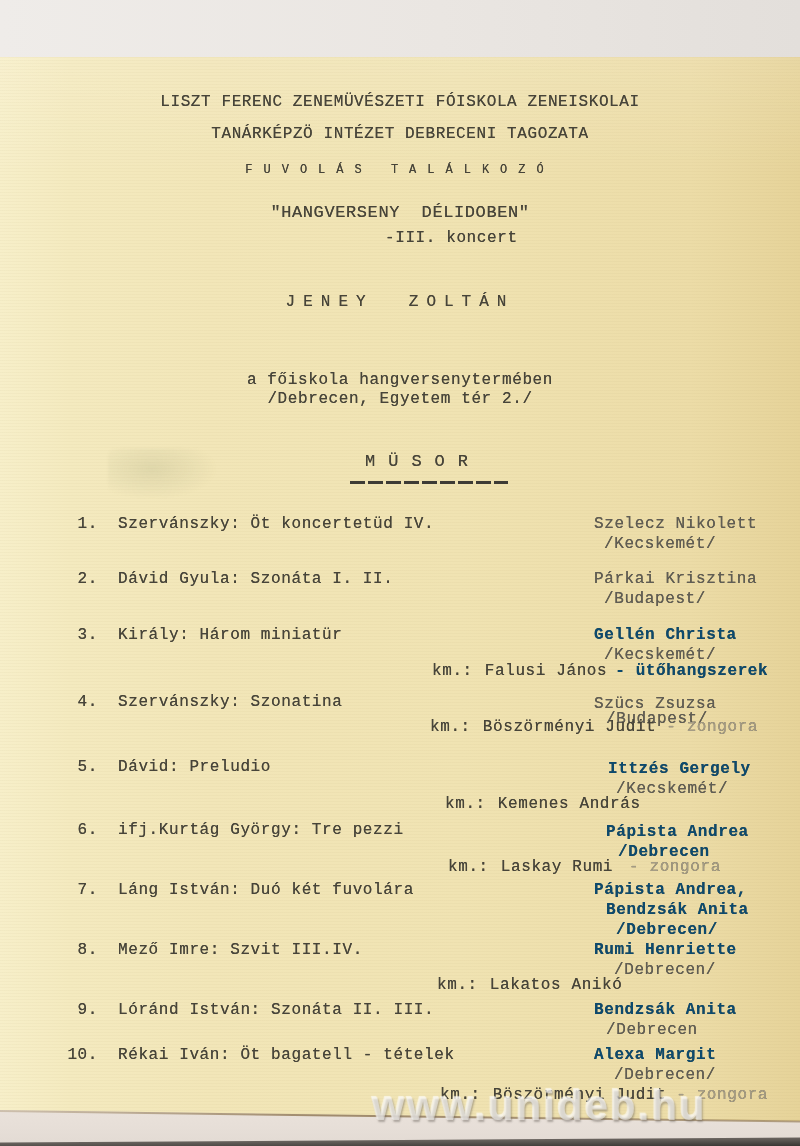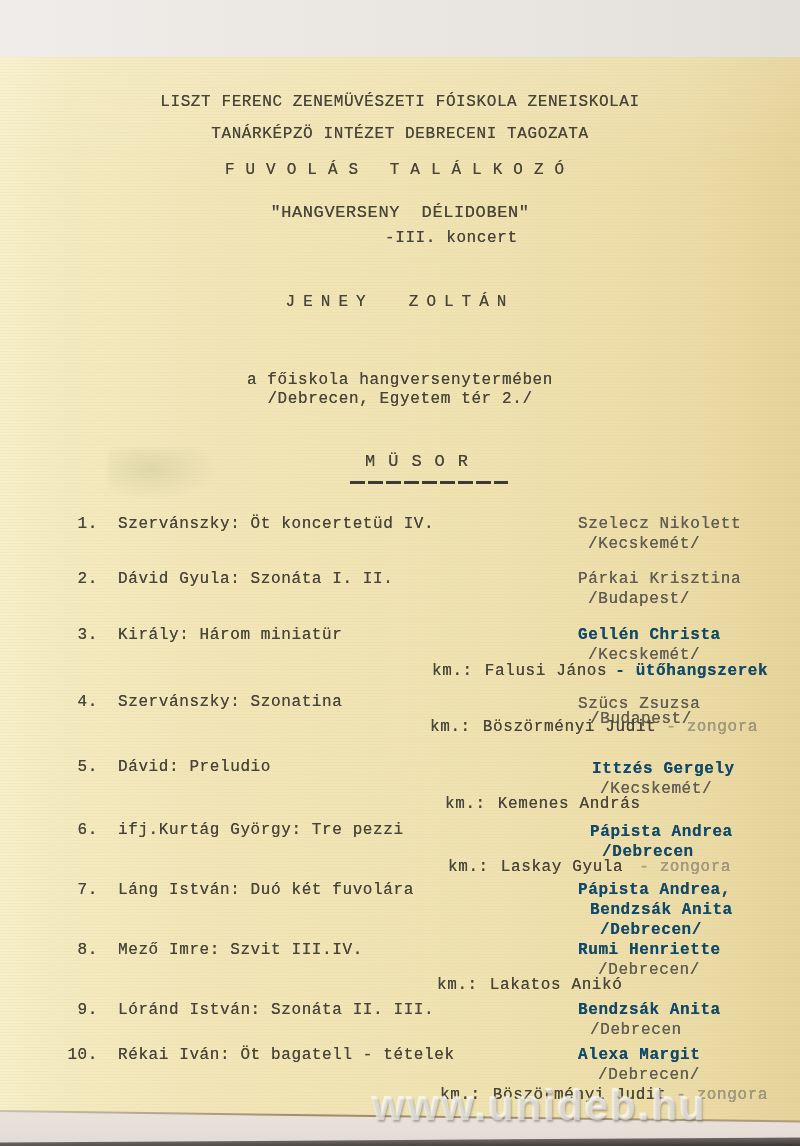--- a/index.html
+++ b/index.html
@@ -24,25 +24,25 @@
   .paper::after{content:"";position:absolute;inset:0;
     background:repeating-linear-gradient(180deg,rgba(165,145,95,0.05) 0 1px,rgba(0,0,0,0) 1px 3px);}
   .paper-edge{position:absolute;left:-4px;top:1110px;width:812px;height:2px;
     background:linear-gradient(90deg,rgba(125,95,45,0.25),rgba(110,80,35,0.6) 40%,rgba(120,90,40,0.5));
     transform:rotate(0.75deg);transform-origin:left center;}
 
   
   .t{position:absolute;font:16px/20px "Liberation Mono",monospace;letter-spacing:0.6px;
      color:#474439;text-shadow:0 0 0.6px rgba(71,68,57,0.85);white-space:pre;}
   .center{left:0;right:0;text-align:center;}
-  .sp-wide{font-size:16px;letter-spacing:11px;}
+  .sp-wide{font-size:12px;letter-spacing:11px;}
   .sp-name{font-size:16px;letter-spacing:8px;}
   .sp-musor{font-size:17px;letter-spacing:13px;}
   .big{font-size:17px;}
-  .right-col{color:#605d54;}
+  .right-col{color:#605d54;margin-left:16px;}
   .dim{color:#0c4a6e;font-weight:bold;}
   .faint{color:#a59c85;}
   sup.t30{font-size:11px;letter-spacing:0;position:relative;top:-7px;}
   .no{width:46px;text-align:right;}
   .musor-underline{position:absolute;left:350px;top:481px;width:158px;height:3px;
     background:repeating-linear-gradient(90deg,#3d3b35 0 15px,rgba(0,0,0,0) 15px 18px);}
   .stamp{position:absolute;left:108px;top:448px;width:110px;height:52px;border-radius:8px;
     background:radial-gradient(ellipse at 40% 40%,rgba(110,120,80,0.14),rgba(110,120,80,0.0) 70%);
     filter:blur(1px);}
   .watermark{position:absolute;left:372px;top:1082px;
@@ -103,21 +103,21 @@
     <div class="t no" style="left:52px;top:757px">5.</div>
     <div class="t" style="left:118px;top:757px">Dávid: Preludio</div>
     <div class="t right-col dim" style="left:592px;top:759px">Ittzés Gergely</div>
     <div class="t right-col" style="left:600px;top:779px">/Kecskemét/</div>
     <div class="t" style="left:445px;top:794px"><span>km.:</span><span style="margin-left:12px">Kemenes András</span></div>
 
     <div class="t no" style="left:52px;top:820px">6.</div>
     <div class="t" style="left:118px;top:820px">ifj.Kurtág György: Tre pezzi</div>
     <div class="t right-col dim" style="left:590px;top:822px">Pápista Andrea</div>
     <div class="t right-col dim" style="left:602px;top:842px">/Debrecen</div>
-    <div class="t" style="left:448px;top:857px"><span>km.:</span><span style="margin-left:12px">Laskay Gyula</span><span class="faint" style="margin-left:16px">- zongora</span></div>
+    <div class="t" style="left:448px;top:857px"><span>km.:</span><span style="margin-left:12px">Laskay Rumi</span><span class="faint" style="margin-left:16px">- zongora</span></div>
 
     <div class="t no" style="left:52px;top:880px">7.</div>
     <div class="t" style="left:118px;top:880px">Láng István: Duó két fuvolára</div>
     <div class="t right-col dim" style="left:578px;top:880px">Pápista Andrea,</div>
     <div class="t right-col dim" style="left:590px;top:900px">Bendzsák Anita</div>
     <div class="t right-col dim" style="left:600px;top:920px">/Debrecen/</div>
 
     <div class="t no" style="left:52px;top:940px">8.</div>
     <div class="t" style="left:118px;top:940px">Mező Imre: Szvit III.IV.</div>
     <div class="t right-col dim" style="left:578px;top:940px">Rumi Henriette</div>

